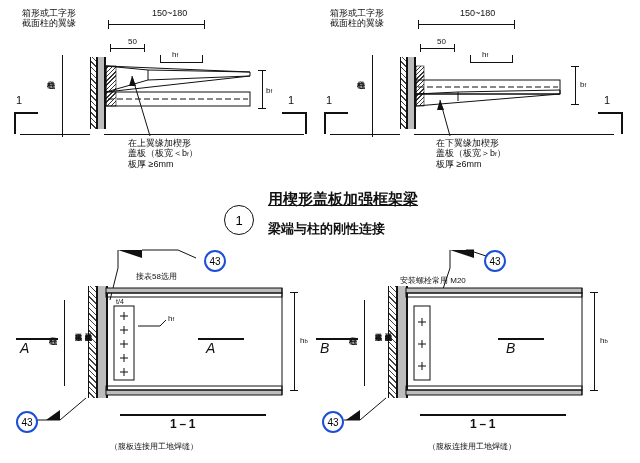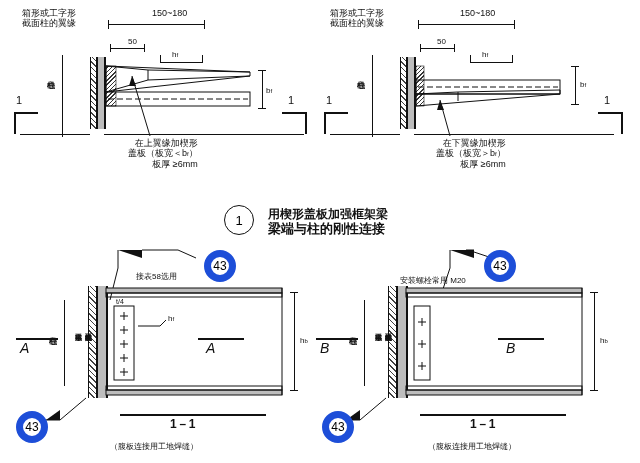--- a/index.html
+++ b/index.html
@@ -1,28 +1,28 @@
 <!DOCTYPE html>
 <html><head>
 <meta charset="utf-8">
 <style>
   html,body{margin:0;padding:0;background:#ffffff;}
   body{font-family:"Liberation Sans", sans-serif;}
   #sheet{position:relative;width:640px;height:463px;background:#fff;overflow:hidden;}
-  .lbl{position:absolute;font-size:9px;color:#111;line-height:1.15;white-space:pre;text-align:right;}
+  .lbl{position:absolute;font-size:9px;color:#111;line-height:1.15;white-space:pre;}
   .lbl.sm{font-size:8px;}
   .lbl.xs{font-size:7px;}
   .lbl.big{font-size:11px;}
   .vert{writing-mode:vertical-rl;text-orientation:upright;}
   .ln{position:absolute;background:#111;}
   .h{height:1px;}
   .v{width:1px;}
   .h2{height:2px;}
   .v2{width:2px;}
-  .circ{position:absolute;border:7px solid #1d4ed8;border-radius:50%;display:flex;align-items:center;justify-content:center;font-size:12px;background:#fff;}
+  .circ{position:absolute;border:2px solid #1d4ed8;border-radius:50%;display:flex;align-items:center;justify-content:center;font-size:10px;background:#fff;}
   .bigcirc{position:absolute;border:1.5px solid #111;border-radius:50%;display:flex;align-items:center;justify-content:center;font-size:13px;background:#fff;}
   .hatch{position:absolute;background:
      repeating-linear-gradient(45deg,#111 0 1px,transparent 1px 4px);}
   .hatch2{position:absolute;background:
      repeating-linear-gradient(-45deg,#111 0 1px,transparent 1px 3px);}
   .grayfill{position:absolute;background:#bdbdbd;}
   svg{position:absolute;left:0;top:0;overflow:visible;}
   .ital{font-style:italic;}
 </style>
 </head>
@@ -144,21 +144,21 @@
   <div class="ln h" style="left:330px;top:134px;width:70px;"></div>
   <div class="ln h" style="left:414px;top:134px;width:200px;"></div>
 
   <svg width="640" height="463">
     <line x1="440" y1="100" x2="450" y2="136" stroke="#111" stroke-width="1"></line>
     <polygon points="440,100 444,110 437,110" fill="#111"></polygon>
   </svg>
   <div class="lbl" style="left:436px;top:138px;">在下翼缘加楔形<br>盖板（板宽＞b<span style="font-size:6px;">f</span>）<br>板厚 ≥6mm</div>
 
   <div class="bigcirc" style="left:224px;top:205px;width:28px;height:28px;">1</div>
-  <div class="lbl" style="left:268px;top:208px;font-size:12px;font-weight:bold;">用楔形盖板加强框架梁</div>
+  <div class="lbl" style="left:268px;top:190px;font-size:15px;font-weight:bold;text-decoration:underline;">用楔形盖板加强框架梁</div>
   <div class="lbl" style="left:268px;top:222px;font-size:13px;font-weight:bold;">梁端与柱的刚性连接</div>
 
   <svg width="640" height="463">
     <polygon points="118,250 142,250 142,258" fill="#111"></polygon>
     <line x1="118" y1="250" x2="118" y2="268" stroke="#111" stroke-width="1"></line>
     <line x1="118" y1="268" x2="110" y2="300" stroke="#111" stroke-width="1"></line>
     <line x1="142" y1="250" x2="178" y2="250" stroke="#111" stroke-width="1"></line>
     <line x1="178" y1="250" x2="196" y2="258" stroke="#111" stroke-width="1"></line>
   </svg>
   <div class="circ" style="left:204px;top:250px;width:18px;height:18px;">43</div>

